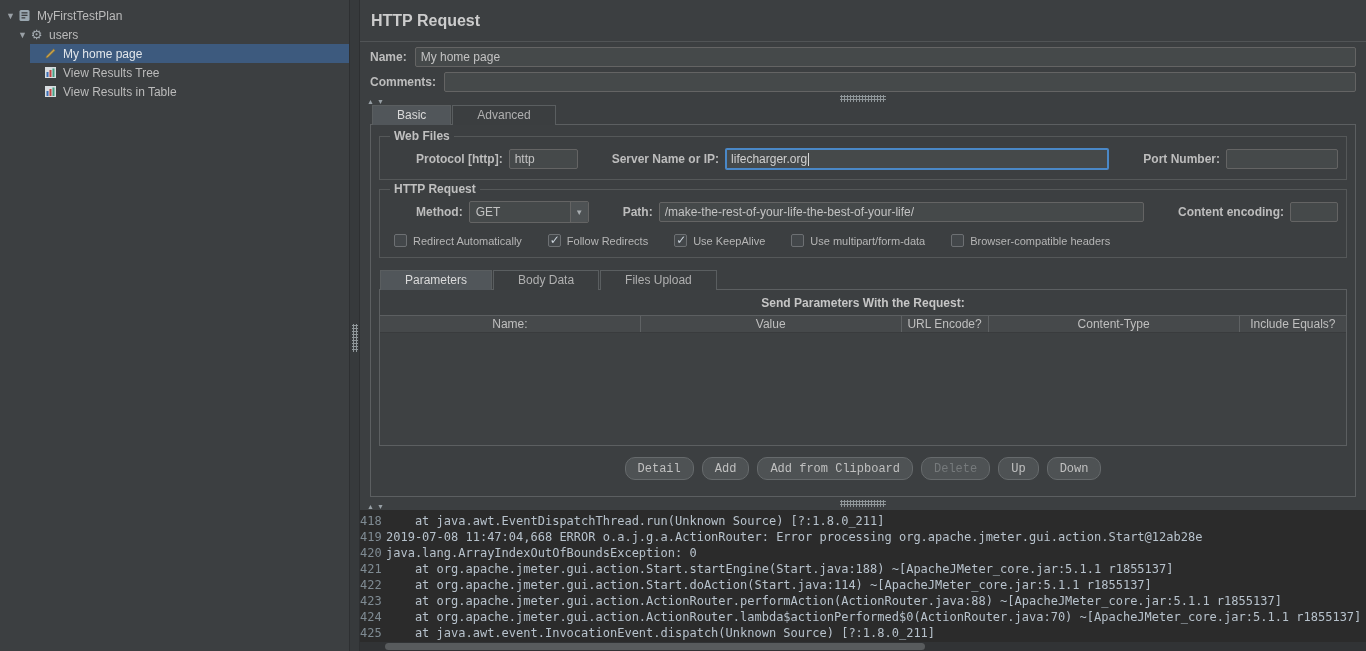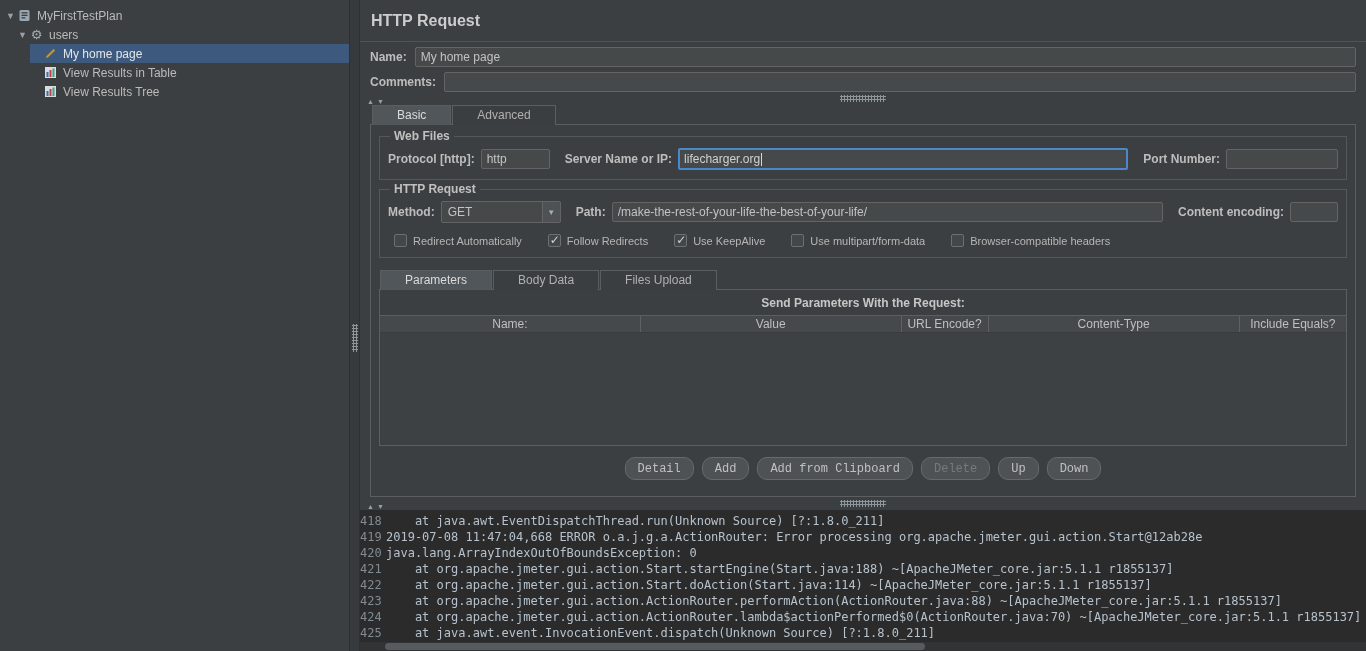--- a/index.html
+++ b/index.html
@@ -46,21 +46,21 @@
   .tab { font-size:12px; color:#b0b0b0; background:#3b3e40; border:1px solid #5a5e60; border-bottom:none;
     padding:2px 24px 3px; cursor:pointer; margin-right:1px; }
   .tab.selected { background:#51565a; color:#dadada; }
 
   .content-box { flex:none; height:373px; margin:0 10px; border:1px solid #5c5f61; display:flex; flex-direction:column; padding-top:2px; }
 
   .group { margin:2px 8px 0; border:1px solid #555859; padding:3px 8px 9px; }
   .group legend { font-size:12px; font-weight:600; color:#c0c0c0; padding:0 4px; margin-left:2px; }
 
   .inline-row { display:flex; align-items:center; gap:6px; margin-top:2px; }
-  .inline-row label.b { flex:none; font-size:12px; font-weight:600; color:#bdbdbd; }
+  .inline-row label.b { flex:none; font-size:12px; font-weight:600; color:#bdbdbd;margin-left:28px; }
   .ml { margin-left:9px; }
   .w80 { width:69px; flex:none; } .w112 { width:112px; flex:none; } .w48 { width:48px; flex:none; }
   .grow { flex:1; min-width:0; }
 
   .server-input { flex:1; min-width:0; display:flex; align-items:center; height:22px;
     background:#45494a; border:2px solid #4a88c7; border-radius:2px; padding:0 4px; font-size:12px; color:#d0d0d0; }
   .caret { width:1px; height:13px; background:#d6d6d6; margin-left:1px; flex:none; }
 
   .combo { width:120px; height:22px; flex:none; display:flex; align-items:center;
     background:#45494a; border:1px solid #646464; border-radius:2px; cursor:pointer; }
@@ -142,34 +142,34 @@
         <div class="tree-row" style="margin-left: 30px;">
           <span class="tri" style="visibility: hidden;">▼</span>
           <span class="ticon-slot">
             <svg width="13" height="13" viewBox="0 0 13 13">
               <rect x="1" y="1" width="11" height="11" fill="#d8dde0"></rect>
               <rect x="2.5" y="6" width="2" height="5" fill="#3b6fb5"></rect>
               <rect x="5.5" y="4" width="2" height="7" fill="#c04444"></rect>
               <rect x="8.5" y="2.5" width="2" height="8.5" fill="#44a082"></rect>
             </svg>
           </span>
-          <span class="tree-label">View Results in Table</span>
+          <span class="tree-label">View Results Tree</span>
         </div>
 
         <div class="tree-row" style="margin-left: 30px;">
           <span class="tri" style="visibility: hidden;">▼</span>
           <span class="ticon-slot">
             <svg width="13" height="13" viewBox="0 0 13 13">
               <rect x="1" y="1" width="11" height="11" fill="#d8dde0"></rect>
               <rect x="2.5" y="6" width="2" height="5" fill="#3b6fb5"></rect>
               <rect x="5.5" y="4" width="2" height="7" fill="#c04444"></rect>
               <rect x="8.5" y="2.5" width="2" height="8.5" fill="#44a082"></rect>
             </svg>
           </span>
-          <span class="tree-label">View Results Tree</span>
+          <span class="tree-label">View Results in Table</span>
         </div>
       </div>
   </aside>
 
   <div class="v-splitter">
     <span class="v-grip"></span>
   </div>
 
   <main class="main">
 

